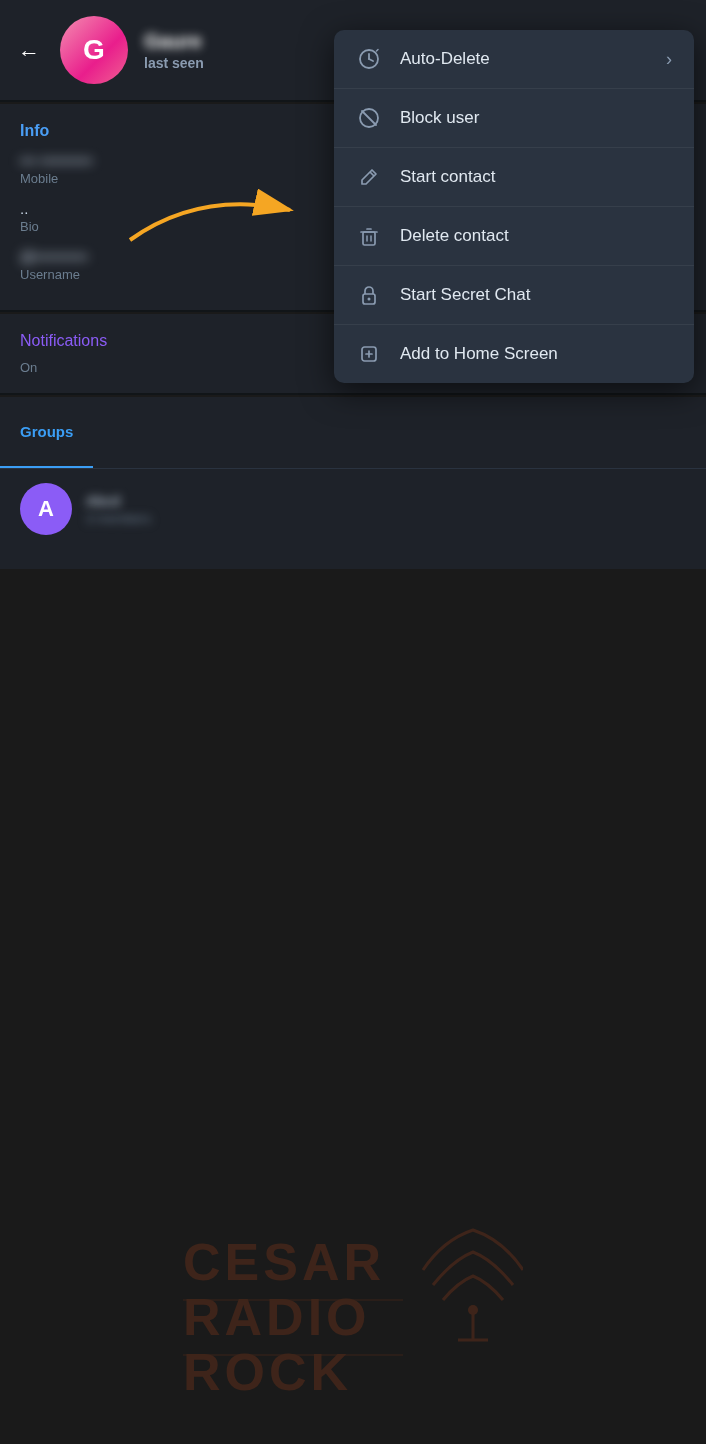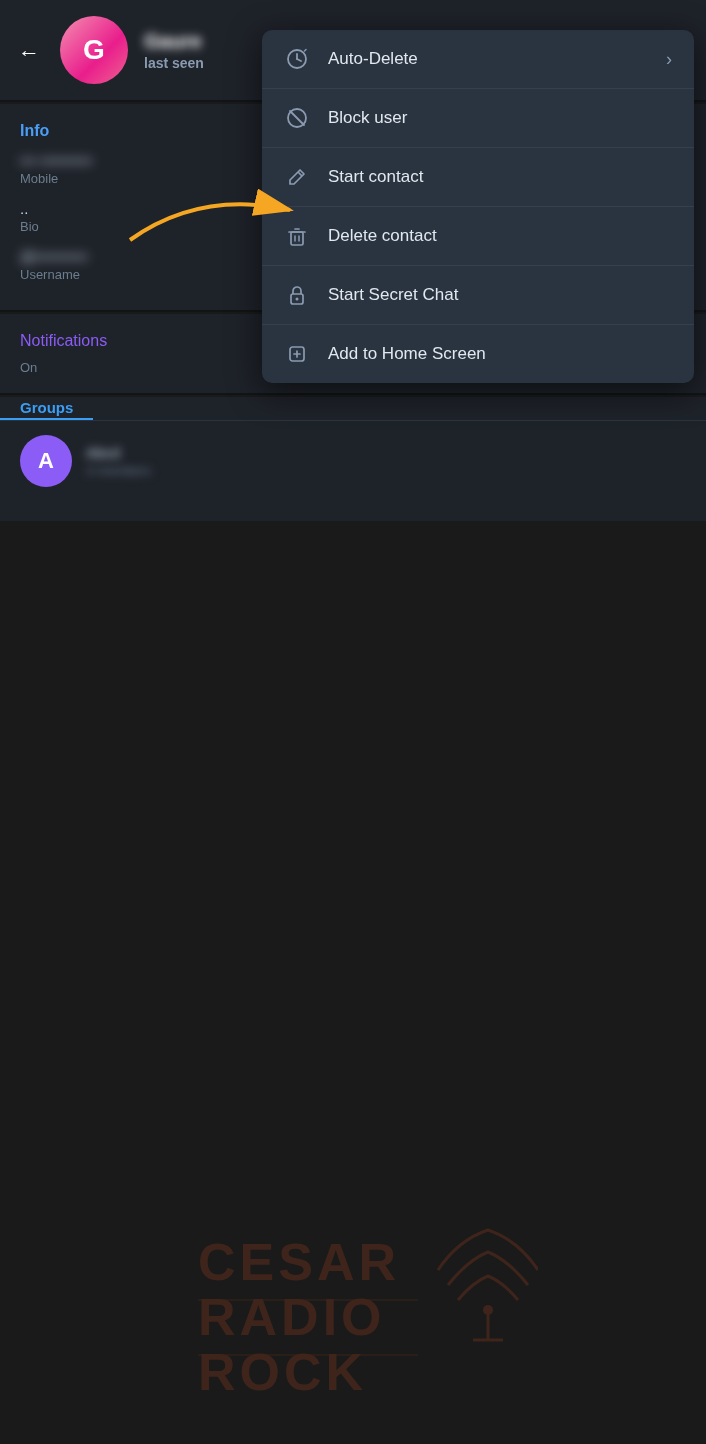--- a/index.html
+++ b/index.html
@@ -128,21 +128,21 @@
     .groups-section {
       background: #1e2229;
       margin-top: 2px;
       padding-bottom: 20px;
     }
     .groups-tab-bar {
       display: flex;
       border-bottom: 1px solid #2a3340;
     }
     .groups-tab {
-      padding: 2px 20px;
+      padding: 26px 20px;
       color: #3b9ef5;
       font-size: 15px;
       font-weight: 600;
       border-bottom: 2px solid #3b9ef5;
       cursor: pointer;
     }
     .group-item {
       display: flex;
       align-items: center;
       gap: 14px;
@@ -174,21 +174,21 @@
       margin-top: 2px;
       filter: blur(5px);
       user-select: none;
     }
 
     
     .context-menu {
       position: absolute;
       top: 30px;
       right: 12px;
-      width: 432px;
+      width: 360px;
       background: #2a3340;
       border-radius: 10px;
       overflow: hidden;
       box-shadow: 0 8px 32px rgba(0,0,0,0.6);
       z-index: 100;
     }
     .menu-item {
       display: flex;
       align-items: center;
       gap: 18px;
@@ -369,21 +369,21 @@
   </div>
   <div class="group-item">
     <div class="avatar-a">A</div>
     <div class="group-info">
       <div class="group-name">Abcd</div>
       <div class="group-meta">3 members</div>
     </div>
   </div>
 </div>
 
-<div style="position:absolute;bottom:40px;left:50%;transform:translateX(-50%);opacity:0.32;pointer-events:none;text-align:center;margin-left:15px;">
+<div style="position:absolute;bottom:40px;left:50%;transform:translateX(-50%);opacity:0.32;pointer-events:none;text-align:center;">
   <svg width="340" height="180" viewBox="0 0 340 180">
 
     <g transform="translate(240, 10)">
       <path d="M0 40 Q20 10 50 0 Q80 10 100 40" stroke="#8b3a1a" stroke-width="3" fill="none"></path>
       <path d="M10 55 Q30 30 50 22 Q70 30 90 55" stroke="#8b3a1a" stroke-width="3" fill="none"></path>
       <path d="M20 70 Q35 52 50 46 Q65 52 80 70" stroke="#8b3a1a" stroke-width="3" fill="none"></path>
       <circle cx="50" cy="80" r="5" fill="#8b3a1a"></circle>
 
       <line x1="50" y1="80" x2="50" y2="110" stroke="#8b3a1a" stroke-width="3"></line>
       <line x1="35" y1="110" x2="65" y2="110" stroke="#8b3a1a" stroke-width="3"></line>

